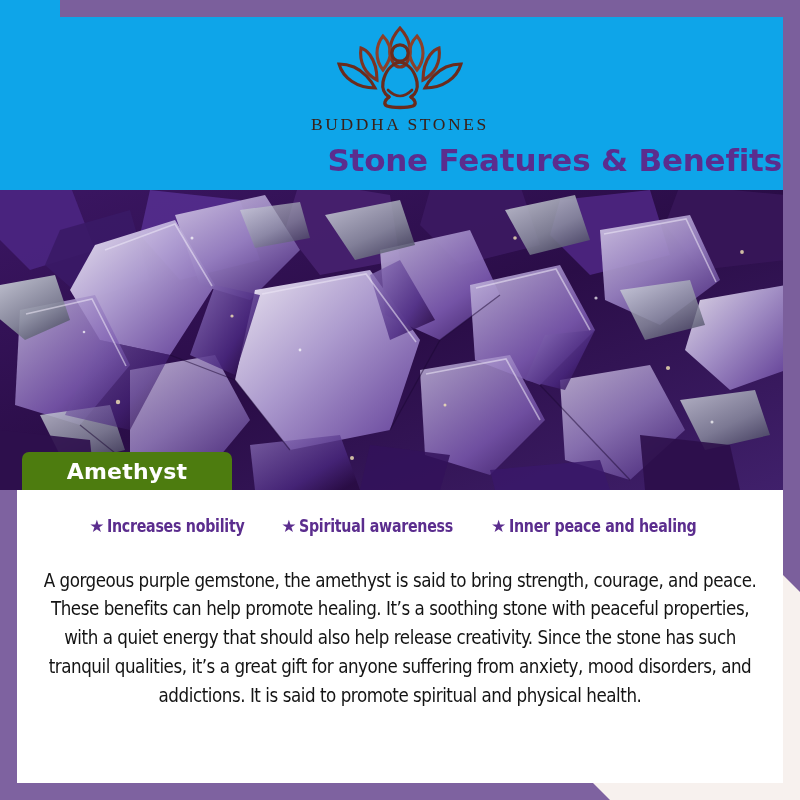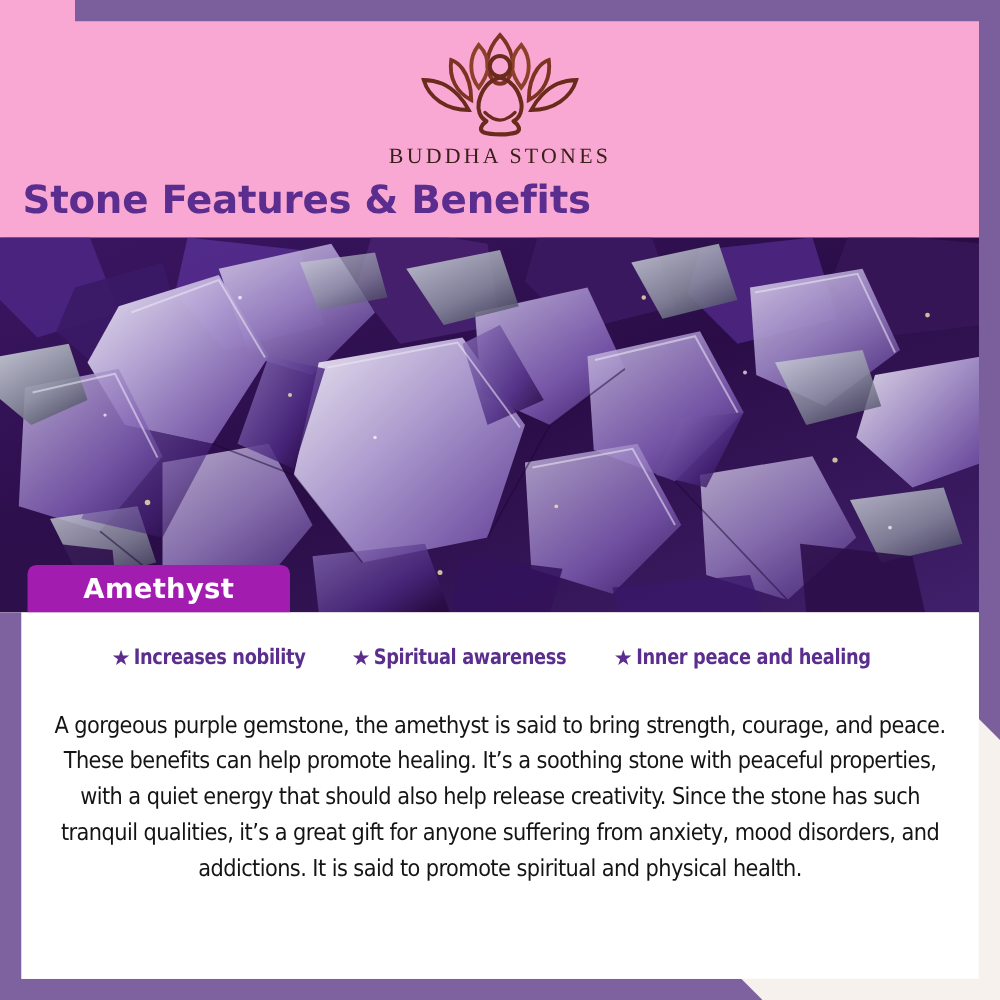--- a/index.html
+++ b/index.html
@@ -50,21 +50,21 @@
     z-index: 6;
     clip-path: polygon(0 0, calc(100% - 17px) 0, 100% 100%, 0 100%);
   }
 
   
   .header {
     position: absolute;
     top: 0; left: 0;
     width: 800px;
     height: 190px;
-    background: #f9a8d4;
+    background: #0ea5e9;
     z-index: 2;
   }
   .logo-wrap {
     position: absolute;
     top: 20px;
     left: 0; right: 0;
     text-align: center;
   }
   .logo-mark {
     display: block;
@@ -78,21 +78,21 @@
     font-size: 17.5px;
     letter-spacing: 2.6px;
     color: #3a2018;
     font-weight: 400;
   }
   .title-band {
     position: absolute;
     top: 142px;
     left: 18px;
     right: 18px;
-    text-align: left;
+    text-align: right;
   }
   .title-band .title-text {
     font-family: "DejaVu Sans", sans-serif;
     font-size: 31px;
     font-weight: bold;
     color: #5b2d8e;
     letter-spacing: -0.2px;
   }
 
   
@@ -107,21 +107,21 @@
   }
   .photo svg { display: block; width: 100%; height: 100%; }
 
   
   .stone-banner {
     position: absolute;
     left: 22px;
     top: 452px;
     height: 38px;
     min-width: 210px;
-    background: #a21caf;
+    background: #4d7c0f;
     border-radius: 7px 7px 0 0;
     z-index: 5;
     display: flex;
     align-items: center;
     justify-content: center;
     padding: 0 26px;
     box-sizing: border-box;
   }
   .stone-banner .stone-name {
     color: #ffffff;

